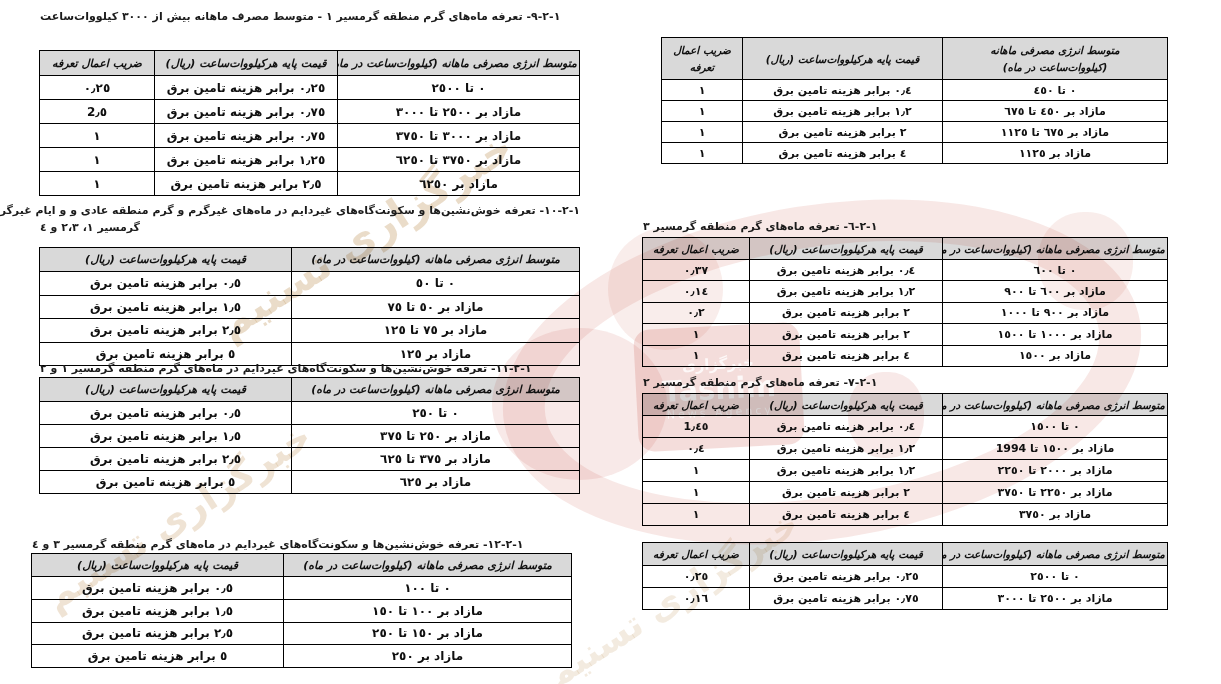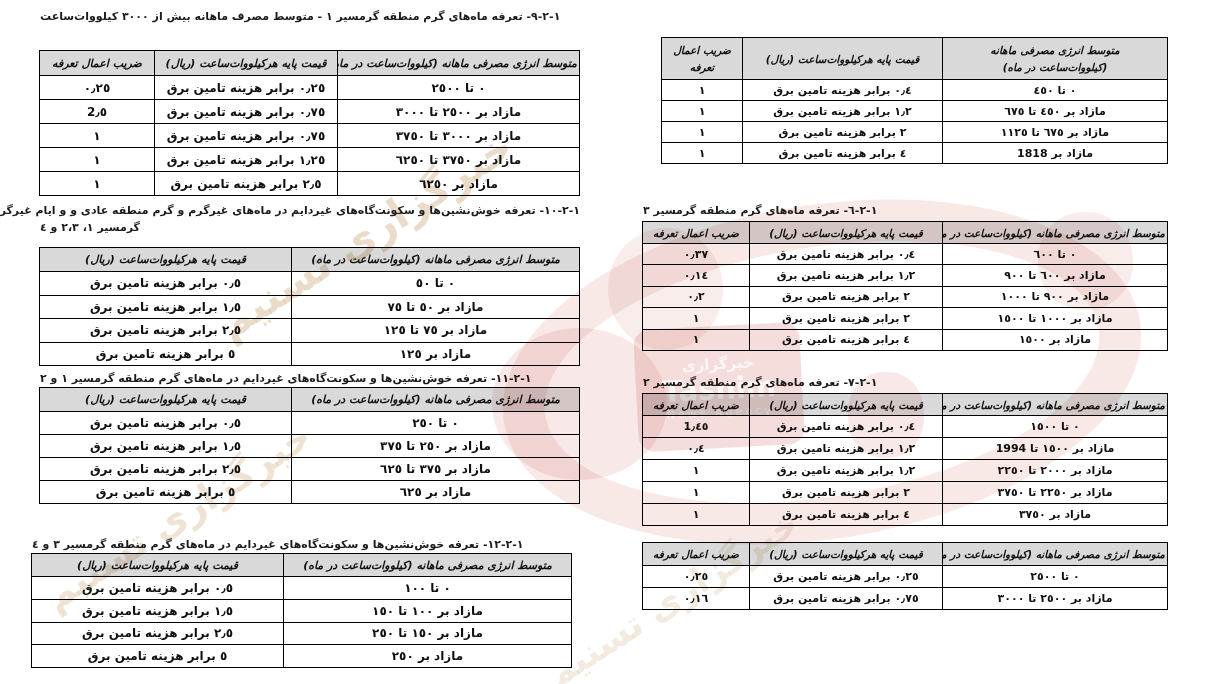--- a/index.html
+++ b/index.html
@@ -150,21 +150,21 @@
             <td>٢٫٥ برابر هزینه تامین برق</td>
           </tr>
           <tr>
             <td>مازاد بر ١٢٥</td>
             <td>٥ برابر هزینه تامین برق</td>
           </tr>
         </tbody>
       </table>
   </section>
 
-  <section class="sec t-left" style="left:40px;top:370px;width:540px;--hh:24px;--rh:23px;--tmb:0px;">
+  <section class="sec t-left" style="left:40px;top:360px;width:540px;--hh:24px;--rh:23px;--tmb:0px;">
     <div class="tbl-title">
         <div>١-٢-١١- تعرفه خوش‌نشین‌ها و سکونت‌گاه‌های غیردایم در ماه‌های گرم منطقه گرمسیر ١ و ٢</div>
       </div>
     <table>
         <colgroup>
           <col style="width: 288px;">
           <col style="width: 252px;">
         </colgroup>
         <thead>
           <tr>
@@ -259,29 +259,29 @@
             <td>مازاد بر ٤٥٠ تا ٦٧٥</td>
             <td>١٫٢ برابر هزینه تامین برق</td>
             <td>١</td>
           </tr>
           <tr>
             <td>مازاد بر ٦٧٥ تا ١١٢٥</td>
             <td>٢ برابر هزینه تامین برق</td>
             <td>١</td>
           </tr>
           <tr>
-            <td>مازاد بر 1818</td>
+            <td>مازاد بر ١١٢٥</td>
             <td>٤ برابر هزینه تامین برق</td>
             <td>١</td>
           </tr>
         </tbody>
       </table>
   </section>
 
-  <section class="sec t-right" style="left:643px;top:202px;width:525px;--hh:22px;--rh:21.4px;--tmb:2px;">
+  <section class="sec t-right" style="left:643px;top:218px;width:525px;--hh:22px;--rh:21.4px;--tmb:2px;">
     <div class="tbl-title">
         <div>١-٢-٦- تعرفه ماه‌های گرم منطقه گرمسیر ٣</div>
       </div>
     <table>
         <colgroup>
           <col style="width: 225px;">
           <col style="width: 193px;">
           <col style="width: 107px;">
         </colgroup>
         <thead>

